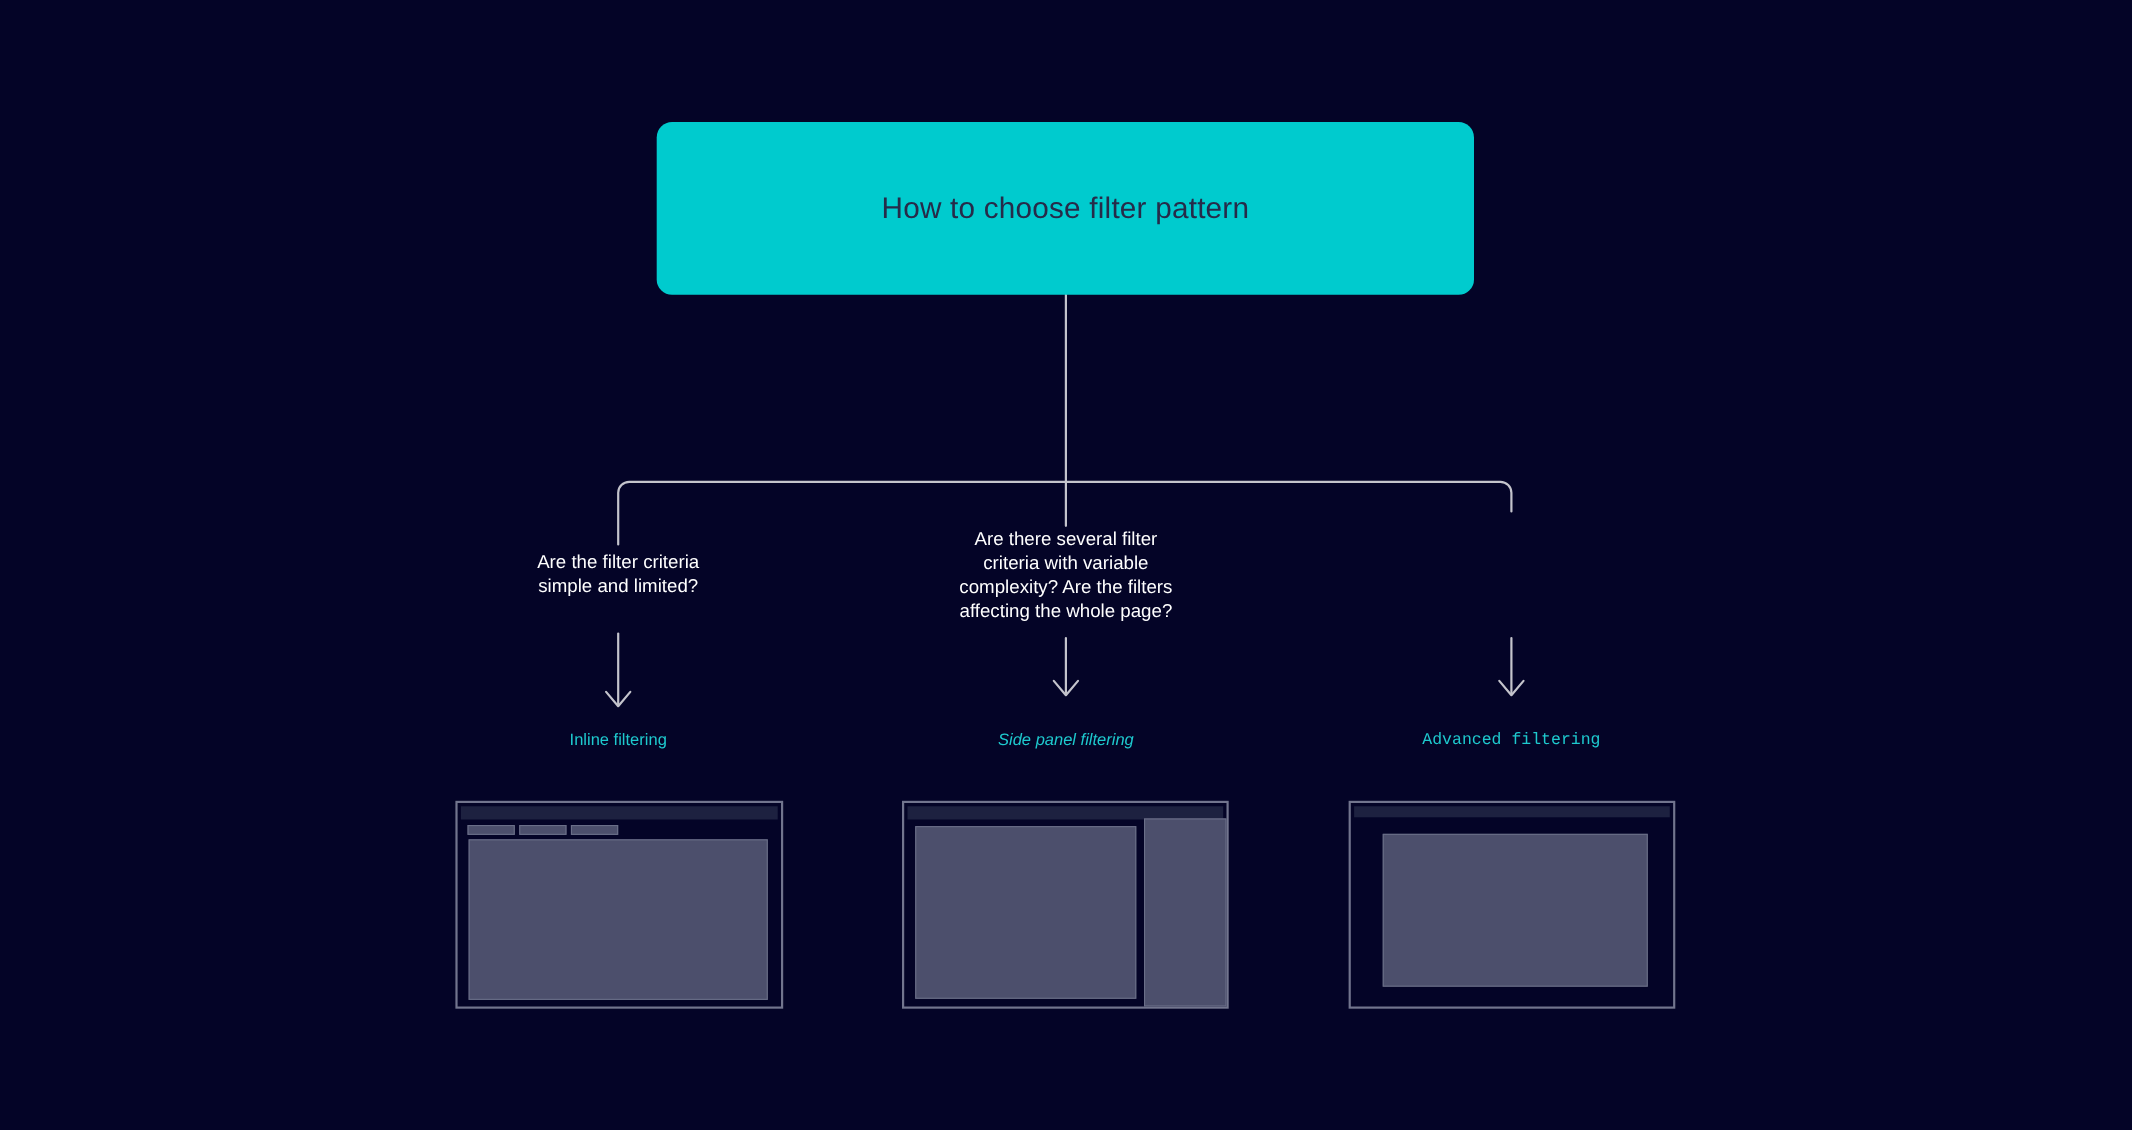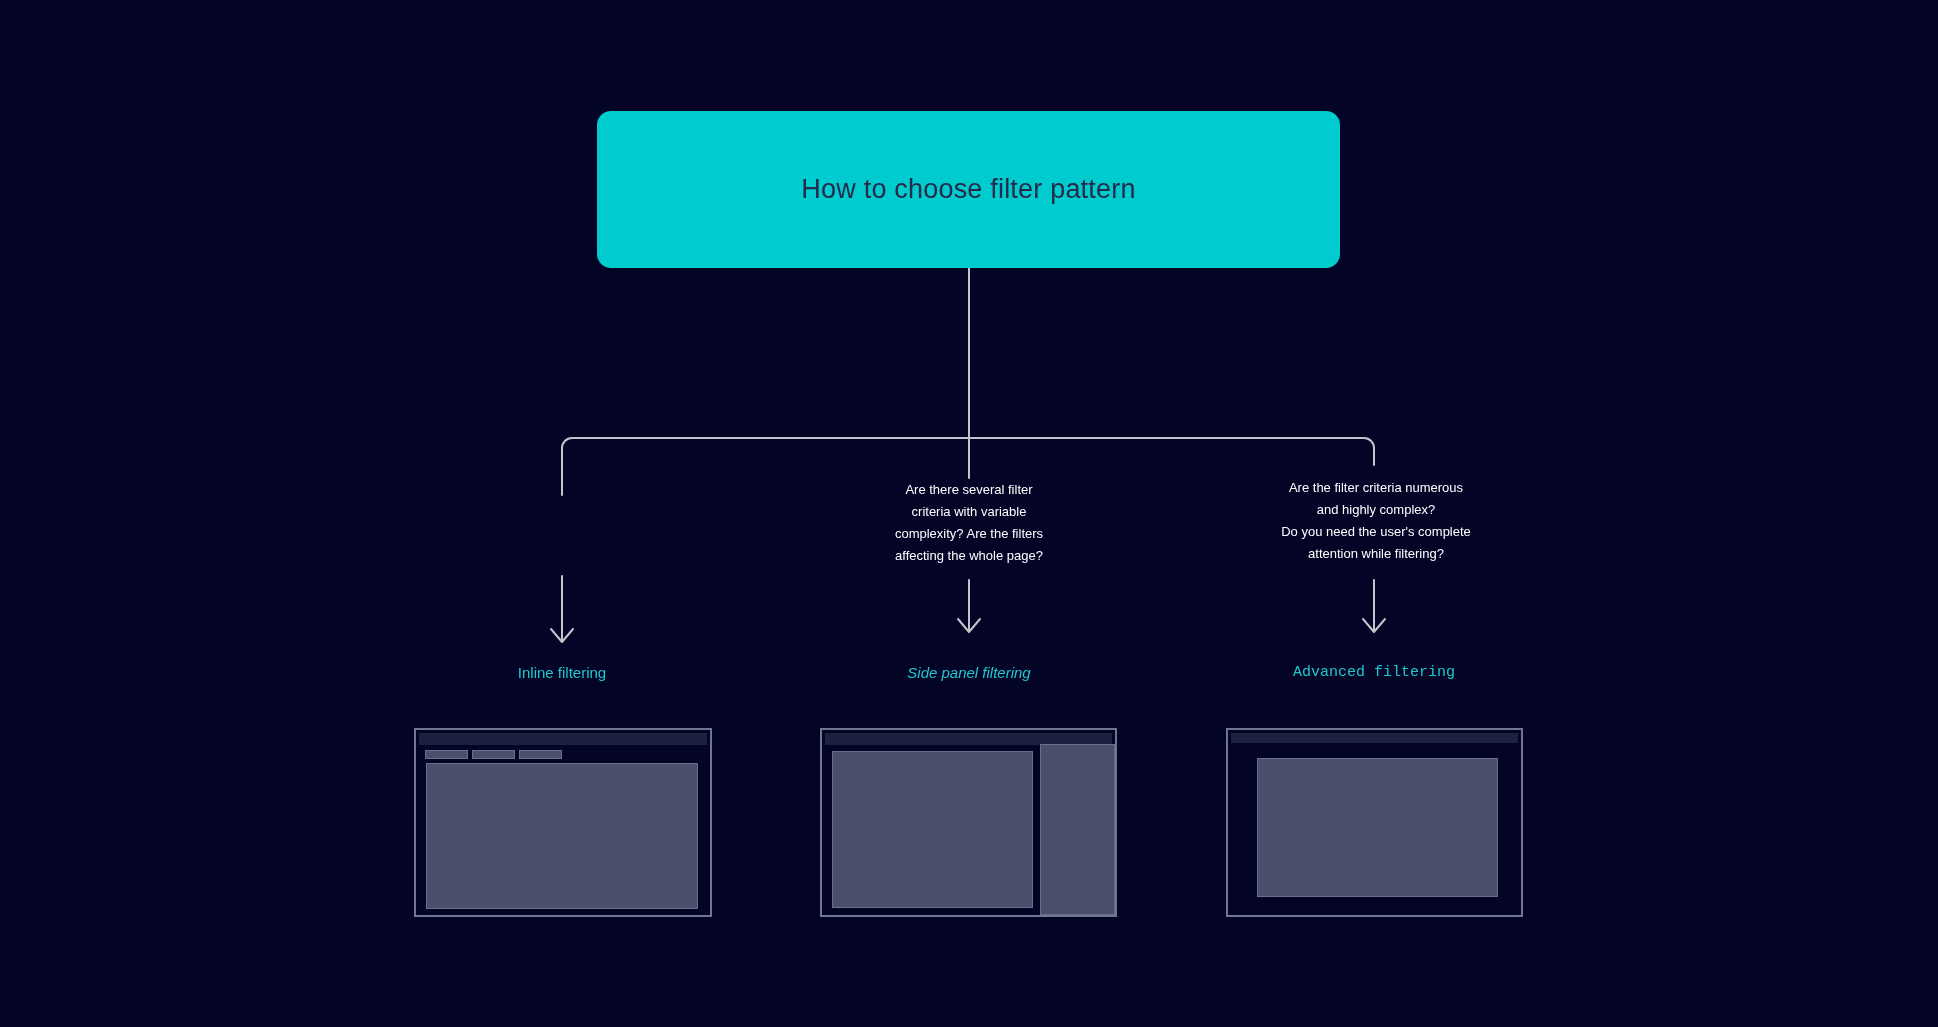--- a/index.html
+++ b/index.html
@@ -31,21 +31,21 @@
   .root-node{
     position:absolute;left:597px;top:111px;width:743px;height:157px;
     background:var(--accent);border-radius:14px;
     display:flex;align-items:center;justify-content:center;
   }
   .root-title{
     color:var(--accent-text);font-size:27px;font-weight:500;letter-spacing:.2px;
   }
   .question{
     position:absolute;color:var(--question-text);
-    font-size:13px;line-height:22px;text-align:center;
+    font-size:17px;line-height:22px;text-align:center;
     white-space:pre-line;transform:translateX(-50%);
   }
   .q-1{left:562px;top:500px;width:300px;}
   .q-2{left:969px;top:479px;width:280px;}
   .q-3{left:1376px;top:477px;width:320px;}
   .outcome-label{
     position:absolute;top:664px;color:var(--label-text);
     font-size:15px;font-weight:400;text-align:center;
     transform:translateX(-50%);white-space:nowrap;
   }
@@ -93,28 +93,26 @@
     <polyline points="958,619 969,632 980,619"></polyline>
 
     <path d="M1374,580 V630"></path>
     <polyline points="1363,619 1374,632 1385,619"></polyline>
   </svg>
 
   <div class="root-node">
     <div class="root-title">How to choose filter pattern</div>
   </div>
 
+  <div class="question q-1">Are the filter criteria
+simple and limited?</div>
   <div class="question q-2">Are there several filter
 criteria with variable
 complexity? Are the filters
 affecting the whole page?</div>
-  <div class="question q-3">Are the filter criteria numerous
-and highly complex?
-Do you need the user's complete
-attention while filtering?</div>
 
   <div class="outcome-label lbl-1">Inline filtering</div>
   <div class="outcome-label lbl-2">Side panel filtering</div>
   <div class="outcome-label lbl-3">Advanced filtering</div>
 
   <div class="wireframe wf-1">
     <div class="wf-header"></div>
     <div class="chip-row">
       <div class="wf-block chip"></div>
       <div class="wf-block chip"></div>

